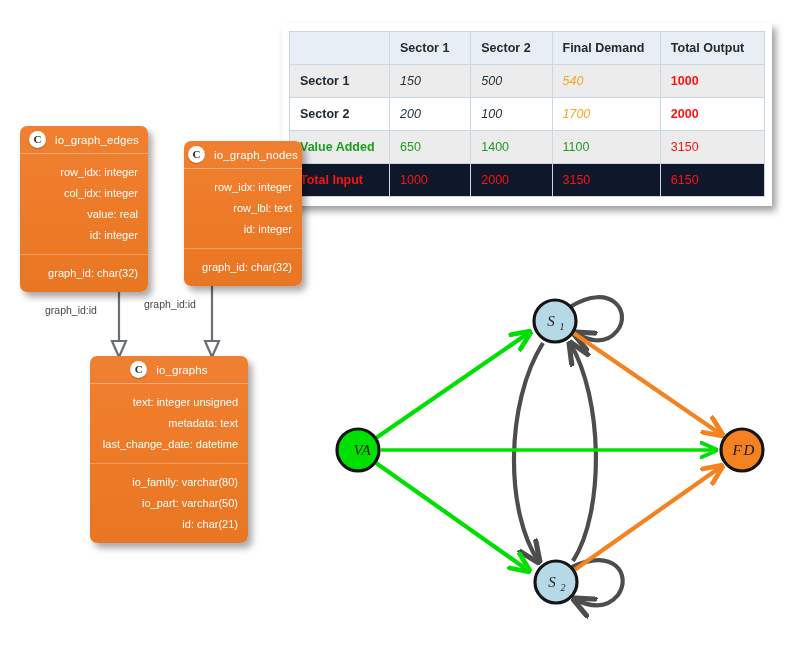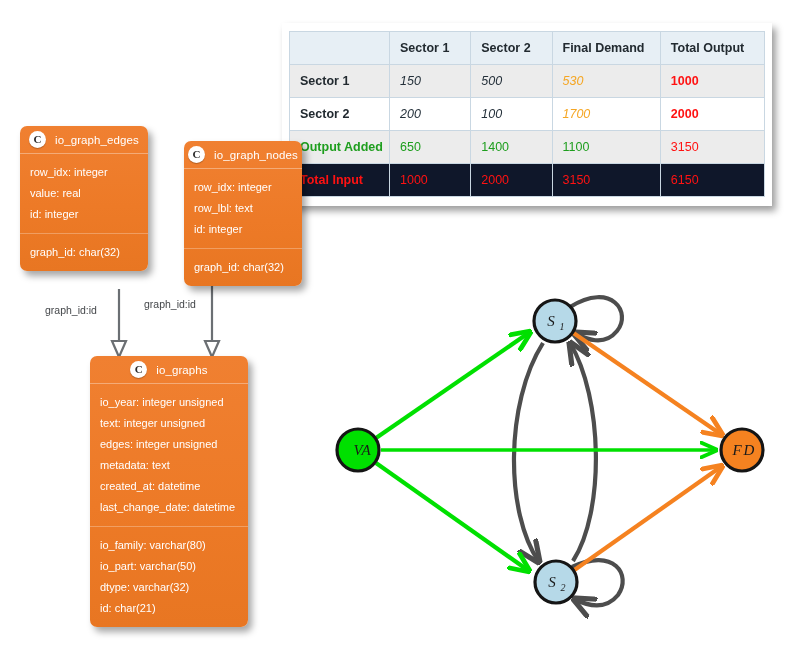--- a/index.html
+++ b/index.html
@@ -111,20 +111,21 @@
     font-weight: bold;
     font-size: 11px;
     line-height: 17px;
     text-align: center;
     flex: 0 0 auto;
     box-shadow: 0 1px 1px rgba(0,0,0,0.25);
     font-family: "Liberation Serif", serif;
   }
   .uml-section {
     padding: 8px 10px 8px 10px;
+    text-align: right;
   }
   .uml-section + .uml-section {
     border-top: 1px solid rgba(255,255,255,0.28);
   }
   .uml-attr {
     line-height: 21px;
     font-size: 11px;
     color: #ffffff;
     white-space: nowrap;
   }
@@ -188,32 +189,32 @@
           <th>Sector 2</th>
           <th class="h-fd">Final Demand</th>
           <th class="h-to">Total Output</th>
         </tr>
       </thead>
       <tbody>
         <tr class="row-alt">
           <td class="lbl">Sector 1</td>
           <td class="num">150</td>
           <td class="num">500</td>
-          <td class="num-fd">530</td>
+          <td class="num-fd">540</td>
           <td class="num-to">1000</td>
         </tr>
         <tr class="row-plain">
           <td class="lbl">Sector 2</td>
           <td class="num">200</td>
           <td class="num">100</td>
           <td class="num-fd">1700</td>
           <td class="num-to">2000</td>
         </tr>
         <tr class="row-alt">
-          <td class="lbl-green">Output Added</td>
+          <td class="lbl-green">Value Added</td>
           <td class="num-green">650</td>
           <td class="num-green">1400</td>
           <td class="num-green">1100</td>
           <td class="num-red-b">3150</td>
         </tr>
         <tr class="row-total">
           <td class="lbl-red">Total Input</td>
           <td class="num-red-b">1000</td>
           <td class="num-red-b">2000</td>
           <td class="num-red-b">3150</td>
@@ -237,20 +238,21 @@
     </g>
   </svg>
 
   <div class="uml-box" id="box-edges">
     <div class="uml-header">
       <span class="c-badge">C</span>
       <span class="title">io_graph_edges</span>
     </div>
     <div class="uml-section">
       <div class="uml-attr">row_idx: integer</div>
+      <div class="uml-attr">col_idx: integer</div>
       <div class="uml-attr">value: real</div>
       <div class="uml-attr">id: integer</div>
     </div>
     <div class="uml-section">
       <div class="uml-attr">graph_id: char(32)</div>
     </div>
   </div>
 
   <div class="uml-box" id="box-nodes">
     <div class="uml-header">
@@ -266,31 +268,27 @@
       <div class="uml-attr">graph_id: char(32)</div>
     </div>
   </div>
 
   <div class="uml-box" id="box-graphs">
     <div class="uml-header">
       <span class="c-badge">C</span>
       <span class="title">io_graphs</span>
     </div>
     <div class="uml-section">
-      <div class="uml-attr">io_year: integer unsigned</div>
       <div class="uml-attr">text: integer unsigned</div>
-      <div class="uml-attr">edges: integer unsigned</div>
       <div class="uml-attr">metadata: text</div>
-      <div class="uml-attr">created_at: datetime</div>
       <div class="uml-attr">last_change_date: datetime</div>
     </div>
     <div class="uml-section">
       <div class="uml-attr">io_family: varchar(80)</div>
       <div class="uml-attr">io_part: varchar(50)</div>
-      <div class="uml-attr">dtype: varchar(32)</div>
       <div class="uml-attr">id: char(21)</div>
     </div>
   </div>
 
   <div class="conn-label" id="lbl-edges">graph_id:id</div>
   <div class="conn-label" id="lbl-nodes">graph_id:id</div>
 
   <svg class="overlay overlay-top" viewBox="0 0 800 657">
     <defs>
       <marker id="ar-green" viewBox="0 0 10 10" refX="9" refY="5" markerWidth="5.2" markerHeight="5.2" orient="auto-start-reverse">

